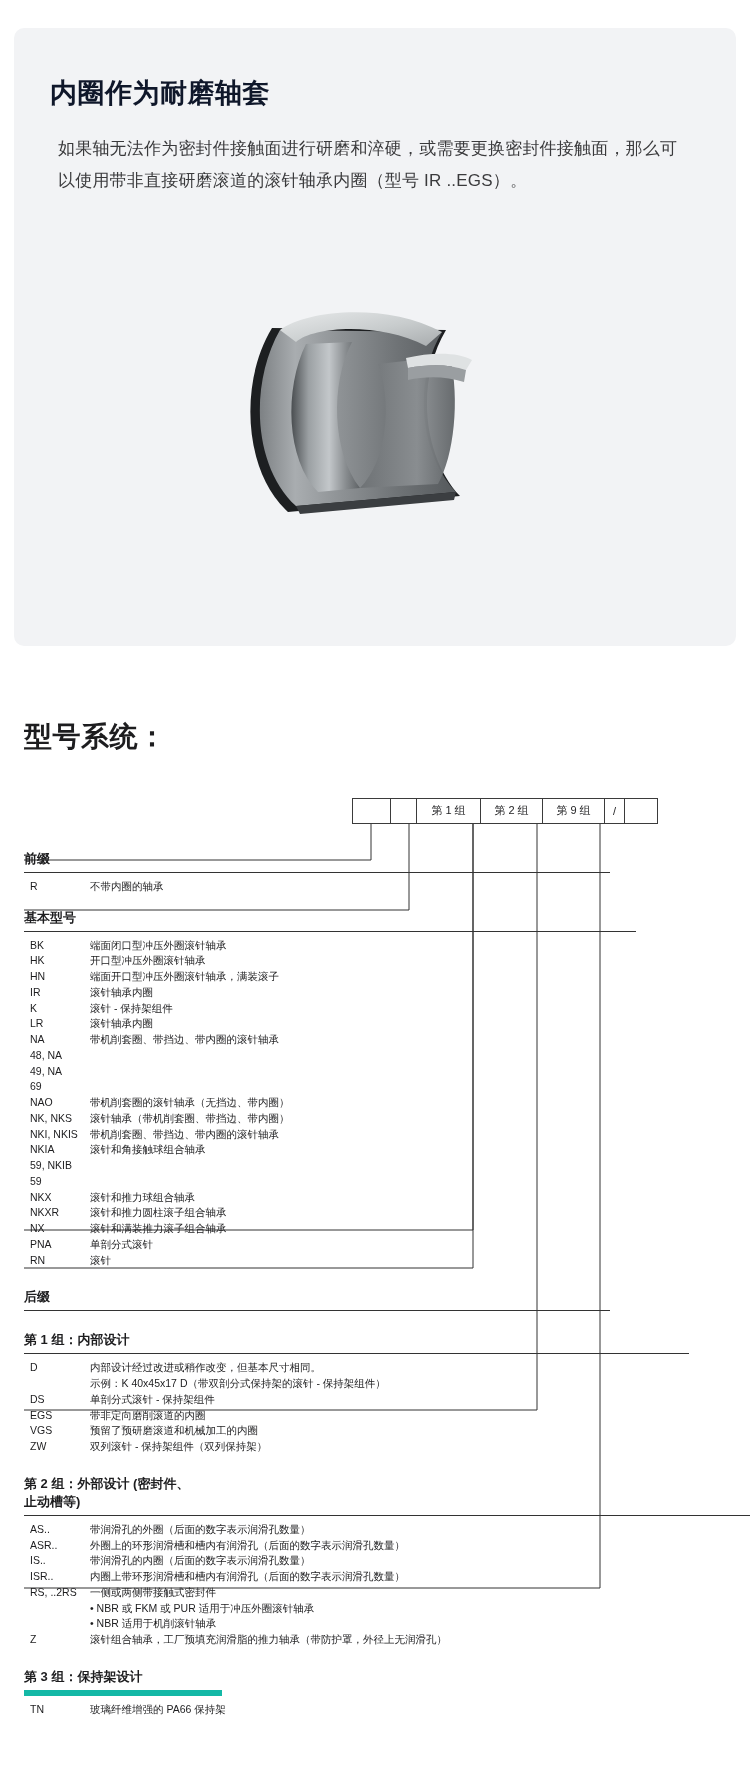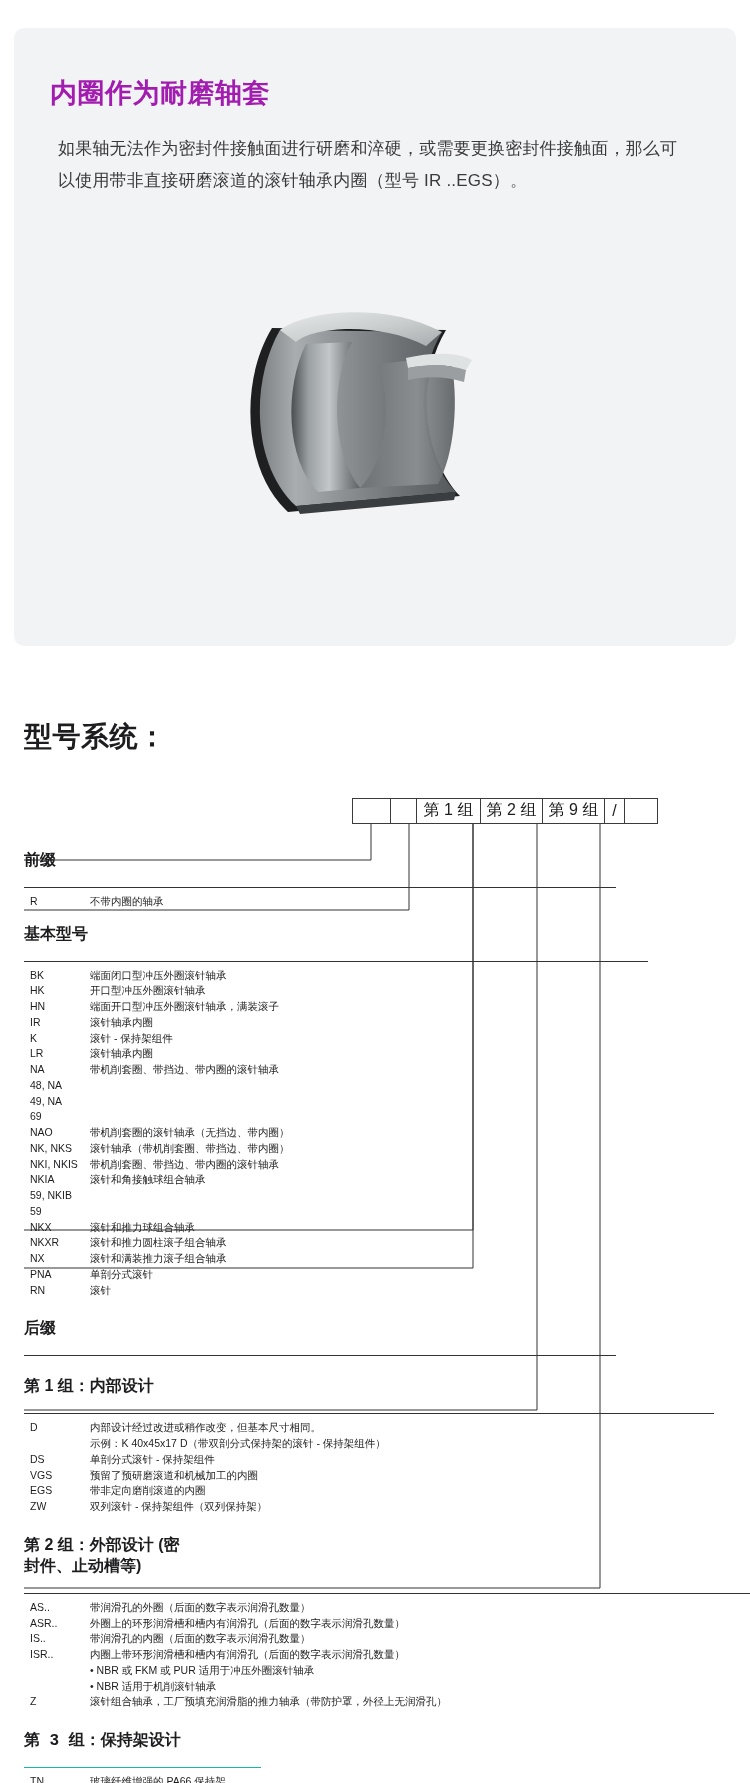--- a/index.html
+++ b/index.html
@@ -23,21 +23,21 @@
   
   .hero-card {
     margin: 0 14px;
     background: #f2f3f5;
     border-radius: 10px;
     padding: 48px 36px 56px 36px;
   }
   .hero-title {
     font-size: 27px;
     font-weight: bold;
-    color: #a21caf;
+    color: #0f172a;
     letter-spacing: 0.5px;
     margin: 0 0 22px 0;
     line-height: 1.3;
   }
   .hero-text {
     font-size: 17px;
     line-height: 1.85;
     color: #3a3a3c;
     margin: 8px;
     letter-spacing: 0.2px;
@@ -74,21 +74,21 @@
     margin-left: 352px;
     display: flex;
     align-items: stretch;
   }
   .code-cell {
     border: 1px solid #3b3b3b;
     border-right: none;
     display: flex;
     align-items: center;
     justify-content: center;
-    font-size: 16px;
+    font-size: 11px;
     background: #fff;
     white-space: nowrap;
   }
   .code-cell:last-child { border-right: 1px solid #3b3b3b; }
   .cc-blank1 { width: 38px; }
   .cc-blank2 { width: 26px; }
   .cc-g1 { width: 64px; }
   .cc-g2 { width: 62px; }
   .cc-g3 { width: 62px; }
   .cc-slash { width: 20px; }
@@ -98,27 +98,27 @@
     position: absolute;
     left: 0; top: 0;
     width: 750px;
     height: 1000px;
     pointer-events: none;
   }
 
   .grp { margin-left: 24px; position: relative; }
   .grp-head {
     font-weight: bold;
-    font-size: 16px;
+    font-size: 13px;
     margin: 0 0 6px 0;
     display: inline-block;
-    padding-bottom: 16px;
+    padding-bottom: 4px;
   }
   .grp-head.underline { border-bottom: 1px solid #333; padding-right: 560px; }
-  .grp-head.underline-short { border-bottom: 1px solid #14b8a6; padding-right: 80px; font-family: Liberation Mono, monospace; }
+  .grp-head.underline-short { border-bottom: 6px solid #14b8a6; padding-right: 80px; }
 
   table.defs {
     border-collapse: collapse;
     font-size: 10.5px;
     line-height: 1.5;
   }
   table.defs td { vertical-align: top; padding: 0 0 0 0; }
   table.defs td.key { width: 62px; padding-left: 6px; white-space: nowrap; }
   table.defs td.val { padding-left: 4px; }
   .spacer-sm { height: 14px; }
@@ -341,26 +341,26 @@
             </tr>
         <tr>
               <td class="key"></td>
               <td class="val">示例：K 40x45x17 D（带双剖分式保持架的滚针 - 保持架组件）</td>
             </tr>
         <tr>
               <td class="key">DS</td>
               <td class="val">单剖分式滚针 - 保持架组件</td>
             </tr>
         <tr>
+              <td class="key">EGS</td>
+              <td class="val">带非定向磨削滚道的内圈</td>
+            </tr>
+        <tr>
               <td class="key">VGS</td>
               <td class="val">预留了预研磨滚道和机械加工的内圈</td>
-            </tr>
-        <tr>
-              <td class="key">EGS</td>
-              <td class="val">带非定向磨削滚道的内圈</td>
             </tr>
         <tr>
               <td class="key">ZW</td>
               <td class="val">双列滚针 - 保持架组件（双列保持架）</td>
             </tr>
       </tbody>
         </table>
     </div>
 
     <div class="spacer-md"></div>
@@ -379,20 +379,24 @@
             </tr>
         <tr>
               <td class="key">IS..</td>
               <td class="val">带润滑孔的内圈（后面的数字表示润滑孔数量）</td>
             </tr>
         <tr>
               <td class="key">ISR..</td>
               <td class="val">内圈上带环形润滑槽和槽内有润滑孔（后面的数字表示润滑孔数量）</td>
             </tr>
         <tr>
+              <td class="key">RS, ..2RS</td>
+              <td class="val">一侧或两侧带接触式密封件</td>
+            </tr>
+        <tr>
               <td class="key"></td>
               <td class="val">• NBR 或 FKM 或 PUR 适用于冲压外圈滚针轴承</td>
             </tr>
         <tr>
               <td class="key"></td>
               <td class="val">• NBR 适用于机削滚针轴承</td>
             </tr>
         <tr>
               <td class="key">Z</td>
               <td class="val">滚针组合轴承，工厂预填充润滑脂的推力轴承（带防护罩，外径上无润滑孔）</td>

